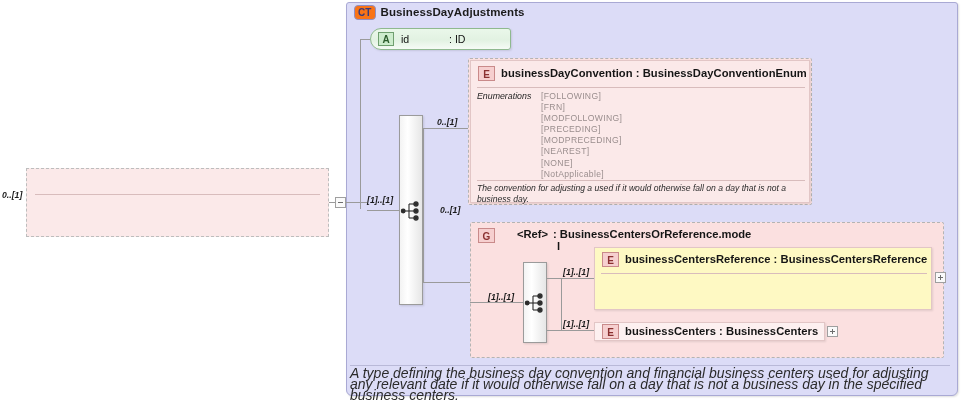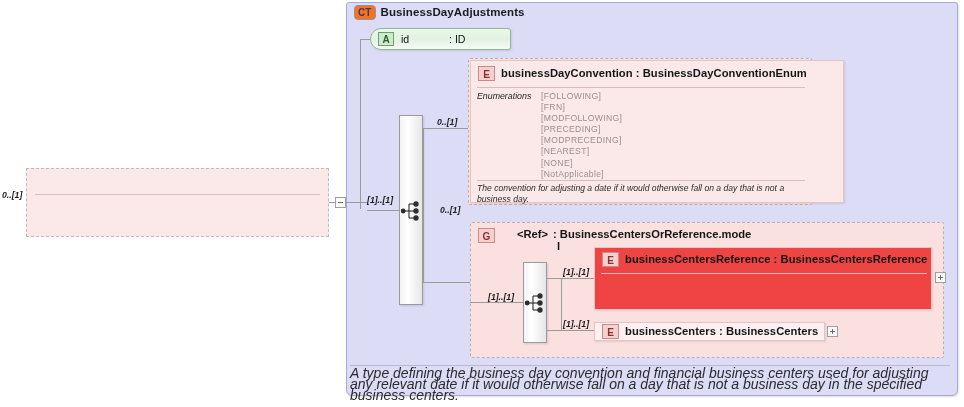--- a/index.html
+++ b/index.html
@@ -257,38 +257,38 @@
   </div>
 
   <div class="line hline abs" style="left:423px;top:128px;width:47px;"></div>
   <div class="abs card" style="left:437px;top:117px;">0..[1]</div>
 
   <div class="line hline abs" style="left:423px;top:282px;width:47px;"></div>
   <div class="line vline abs" style="left:423px;top:128px;height:155px;"></div>
   <div class="abs card" style="left:440px;top:205px;">0..[1]</div>
 
   <div class="abs dashed-box" style="left:468px;top:58px;width:344px;height:147px;background:#fbe0e0;"></div>
-  <div class="abs ebox" style="left:470px;top:60px;width:374px;height:143px;">
+  <div class="abs ebox" style="left:470px;top:60px;width:340px;height:143px;">
     <div class="abs ebox-title" style="left:7px;top:6px;">
       <span class="badge badge-e">E</span><span>businessDayConvention : BusinessDayConventionEnum</span>
     </div>
     <div class="abs ebox-sep" style="left:6px;top:26px;width:328px;"></div>
     <div class="abs enum-label" style="left:6px;top:30px;">Enumerations</div>
     <div class="abs enum-list" style="left:70px;top:30px;">
       <div>[FOLLOWING]</div>
       <div>[FRN]</div>
       <div>[MODFOLLOWING]</div>
       <div>[PRECEDING]</div>
       <div>[MODPRECEDING]</div>
       <div>[NEAREST]</div>
       <div>[NONE]</div>
       <div>[NotApplicable]</div>
     </div>
     <div class="abs ebox-sep" style="left:6px;top:119px;width:328px;"></div>
-    <div class="abs ebox-doc" style="left:6px;top:122px;width:330px;">The convention for adjusting a date if it would otherwise fall on a day that is not a business day.</div>
+    <div class="abs ebox-doc" style="left:6px;top:122px;width:330px;">The convention for adjusting a used if it would otherwise fall on a day that is not a business day.</div>
   </div>
 
   <div class="abs dashed-box" id="ref-group"></div>
 
   <div class="abs gbox-title" style="left:478px;top:228px;">
     <span class="badge badge-g">G</span>
   </div>
   <div class="abs gbox-title" style="left:517px;top:228px;">&lt;Ref&gt;</div>
   <div class="abs gbox-title" style="left:553px;top:228px;">: BusinessCentersOrReference.mode</div>
   <div class="abs gbox-title" style="left:557px;top:240px;">l</div>
@@ -311,21 +311,21 @@
       </g>
     </svg>
   </div>
 
   <div class="line vline abs" style="left:561px;top:278px;height:52px;"></div>
   <div class="line hline abs" style="left:547px;top:278px;width:48px;"></div>
   <div class="line hline abs" style="left:547px;top:330px;width:48px;"></div>
   <div class="abs card" style="left:563px;top:267px;">[1]..[1]</div>
   <div class="abs card" style="left:563px;top:319px;">[1]..[1]</div>
 
-  <div class="abs ebox" style="left:594px;top:247px;width:338px;height:63px;background:#ef4444;">
+  <div class="abs ebox" style="left:594px;top:247px;width:338px;height:63px;background:#fef9c3;">
     <div class="abs ebox-title" style="left:7px;top:5px;">
       <span class="badge badge-e">E</span><span>businessCentersReference : BusinessCentersReference</span>
     </div>
     <div class="abs ebox-sep" style="left:6px;top:25px;width:326px;"></div>
   </div>
   <div class="expander plus abs" style="left:935px;top:272px;"></div>
 
   <div class="abs ebox" style="left:594px;top:322px;width:231px;height:19px;background:#fdf0f0;">
     <div class="abs ebox-title" style="left:7px;top:2px;">
       <span class="badge badge-e">E</span><span>businessCenters : BusinessCenters</span>

